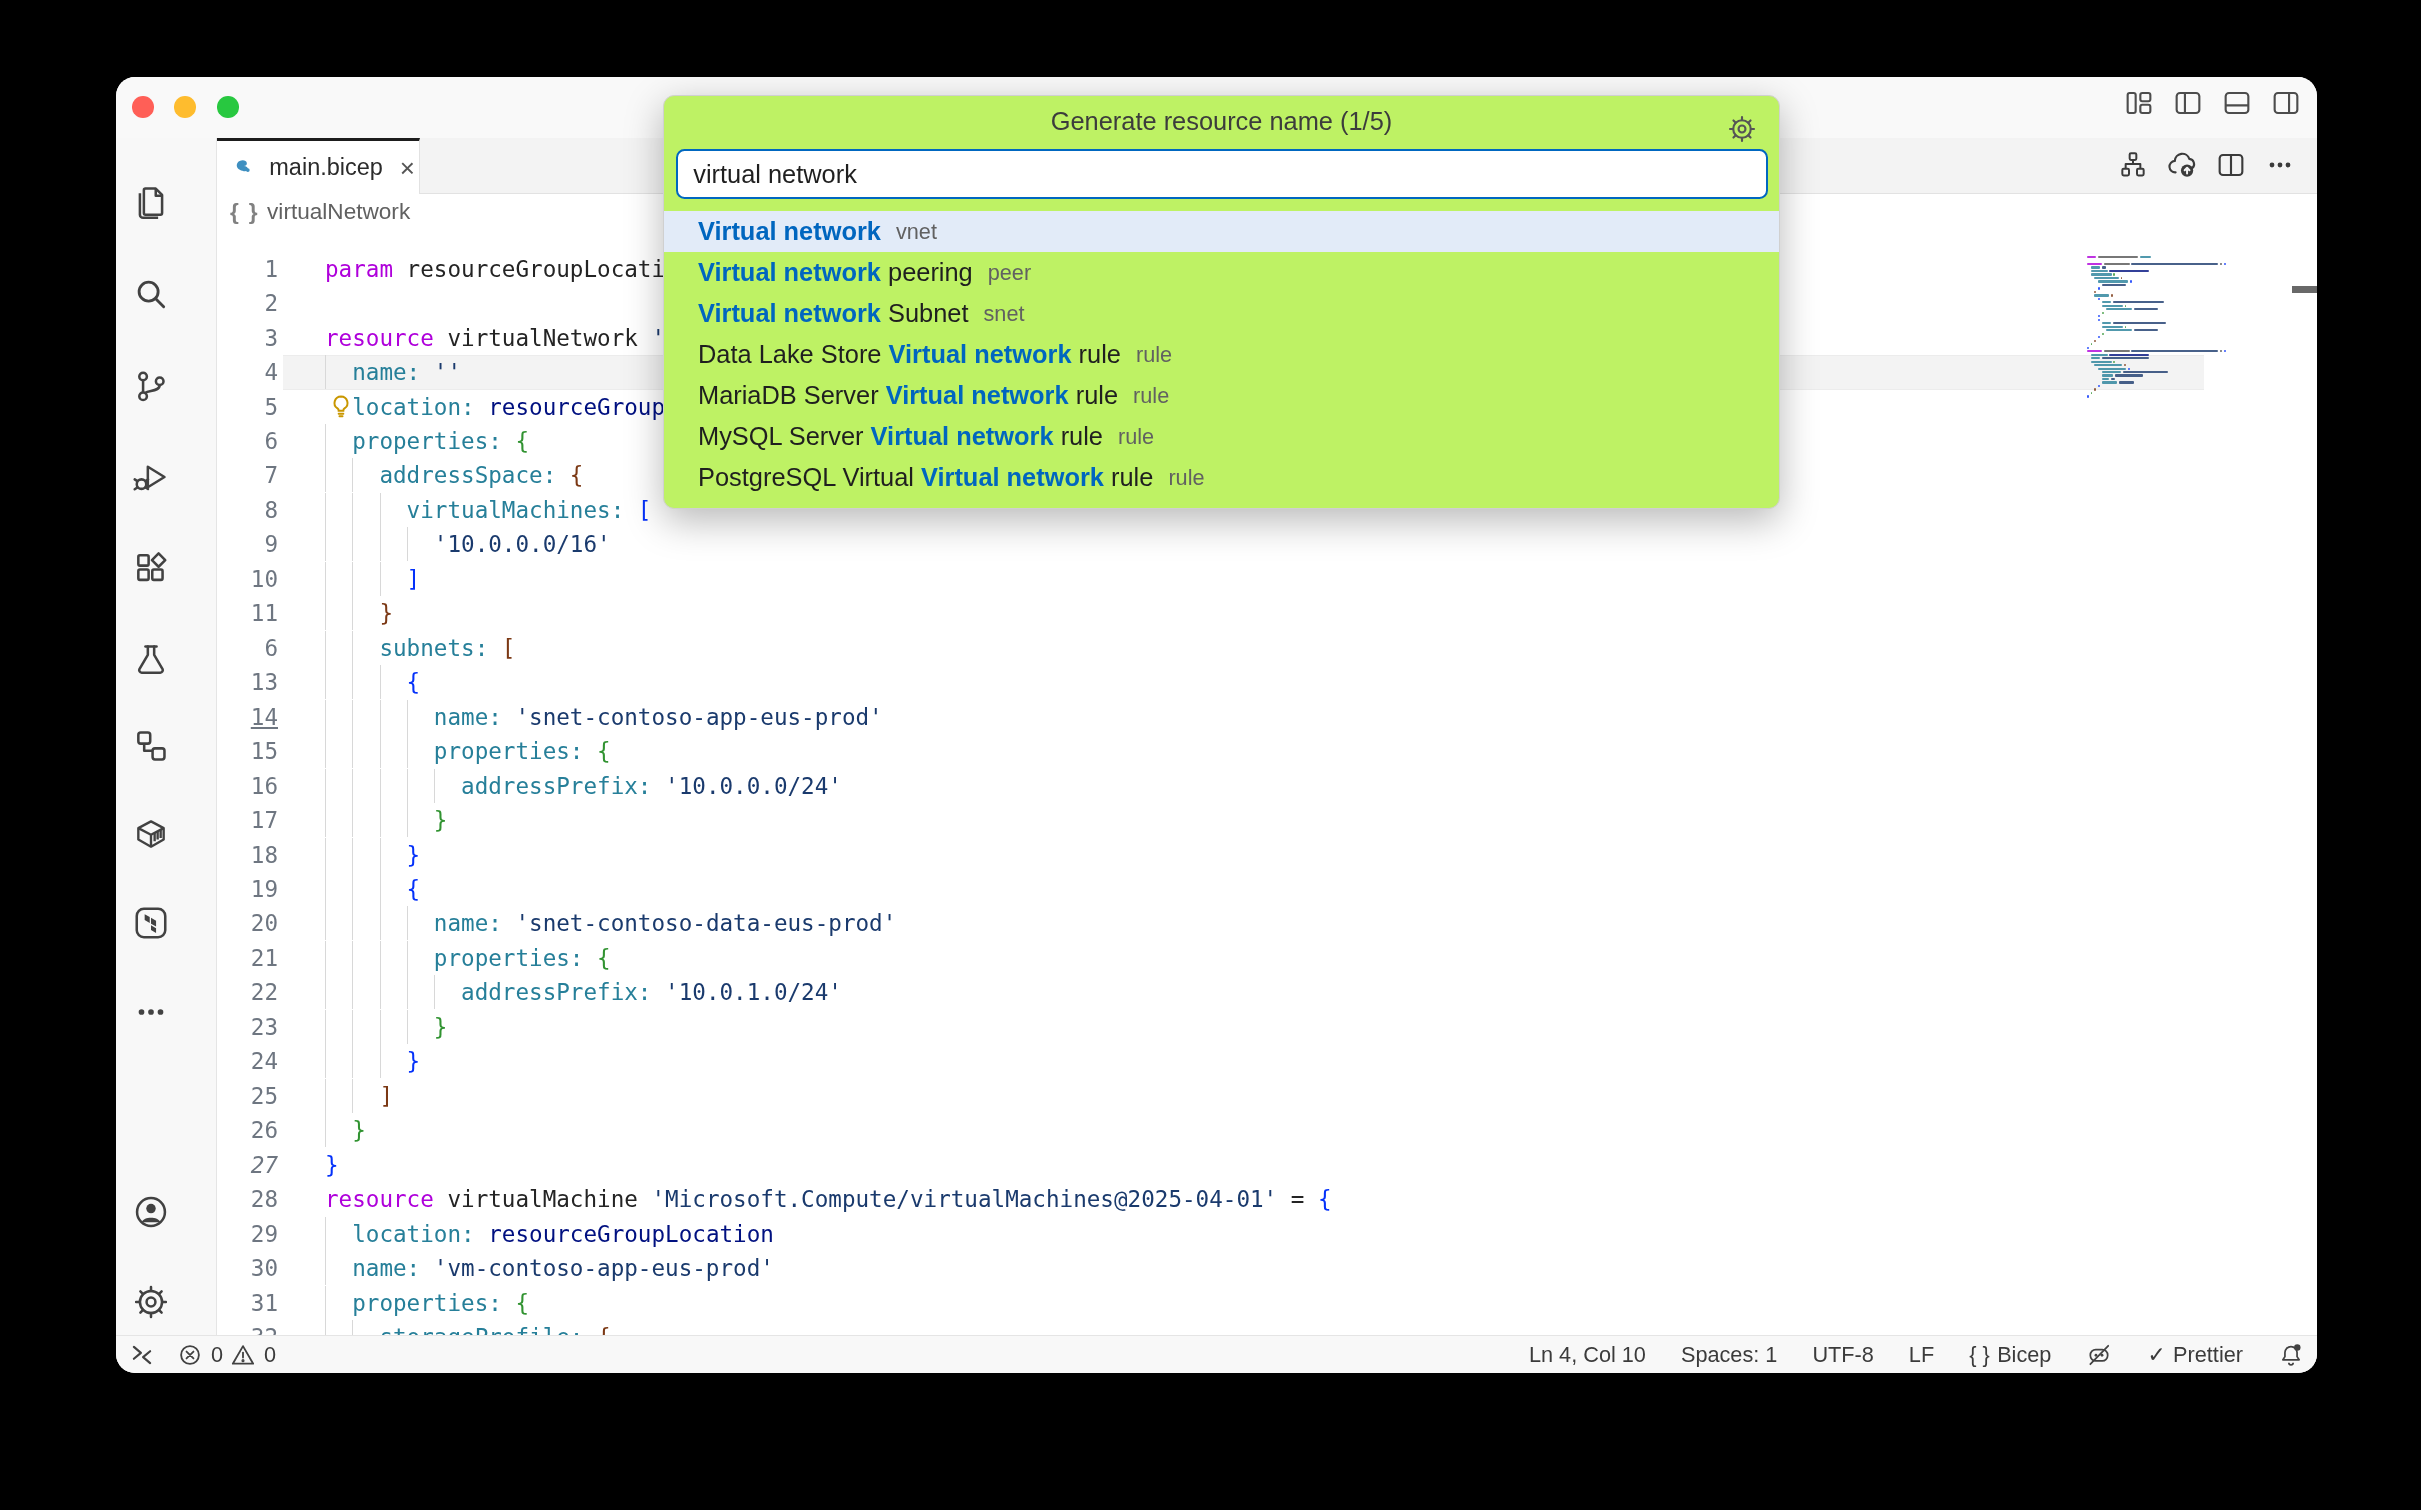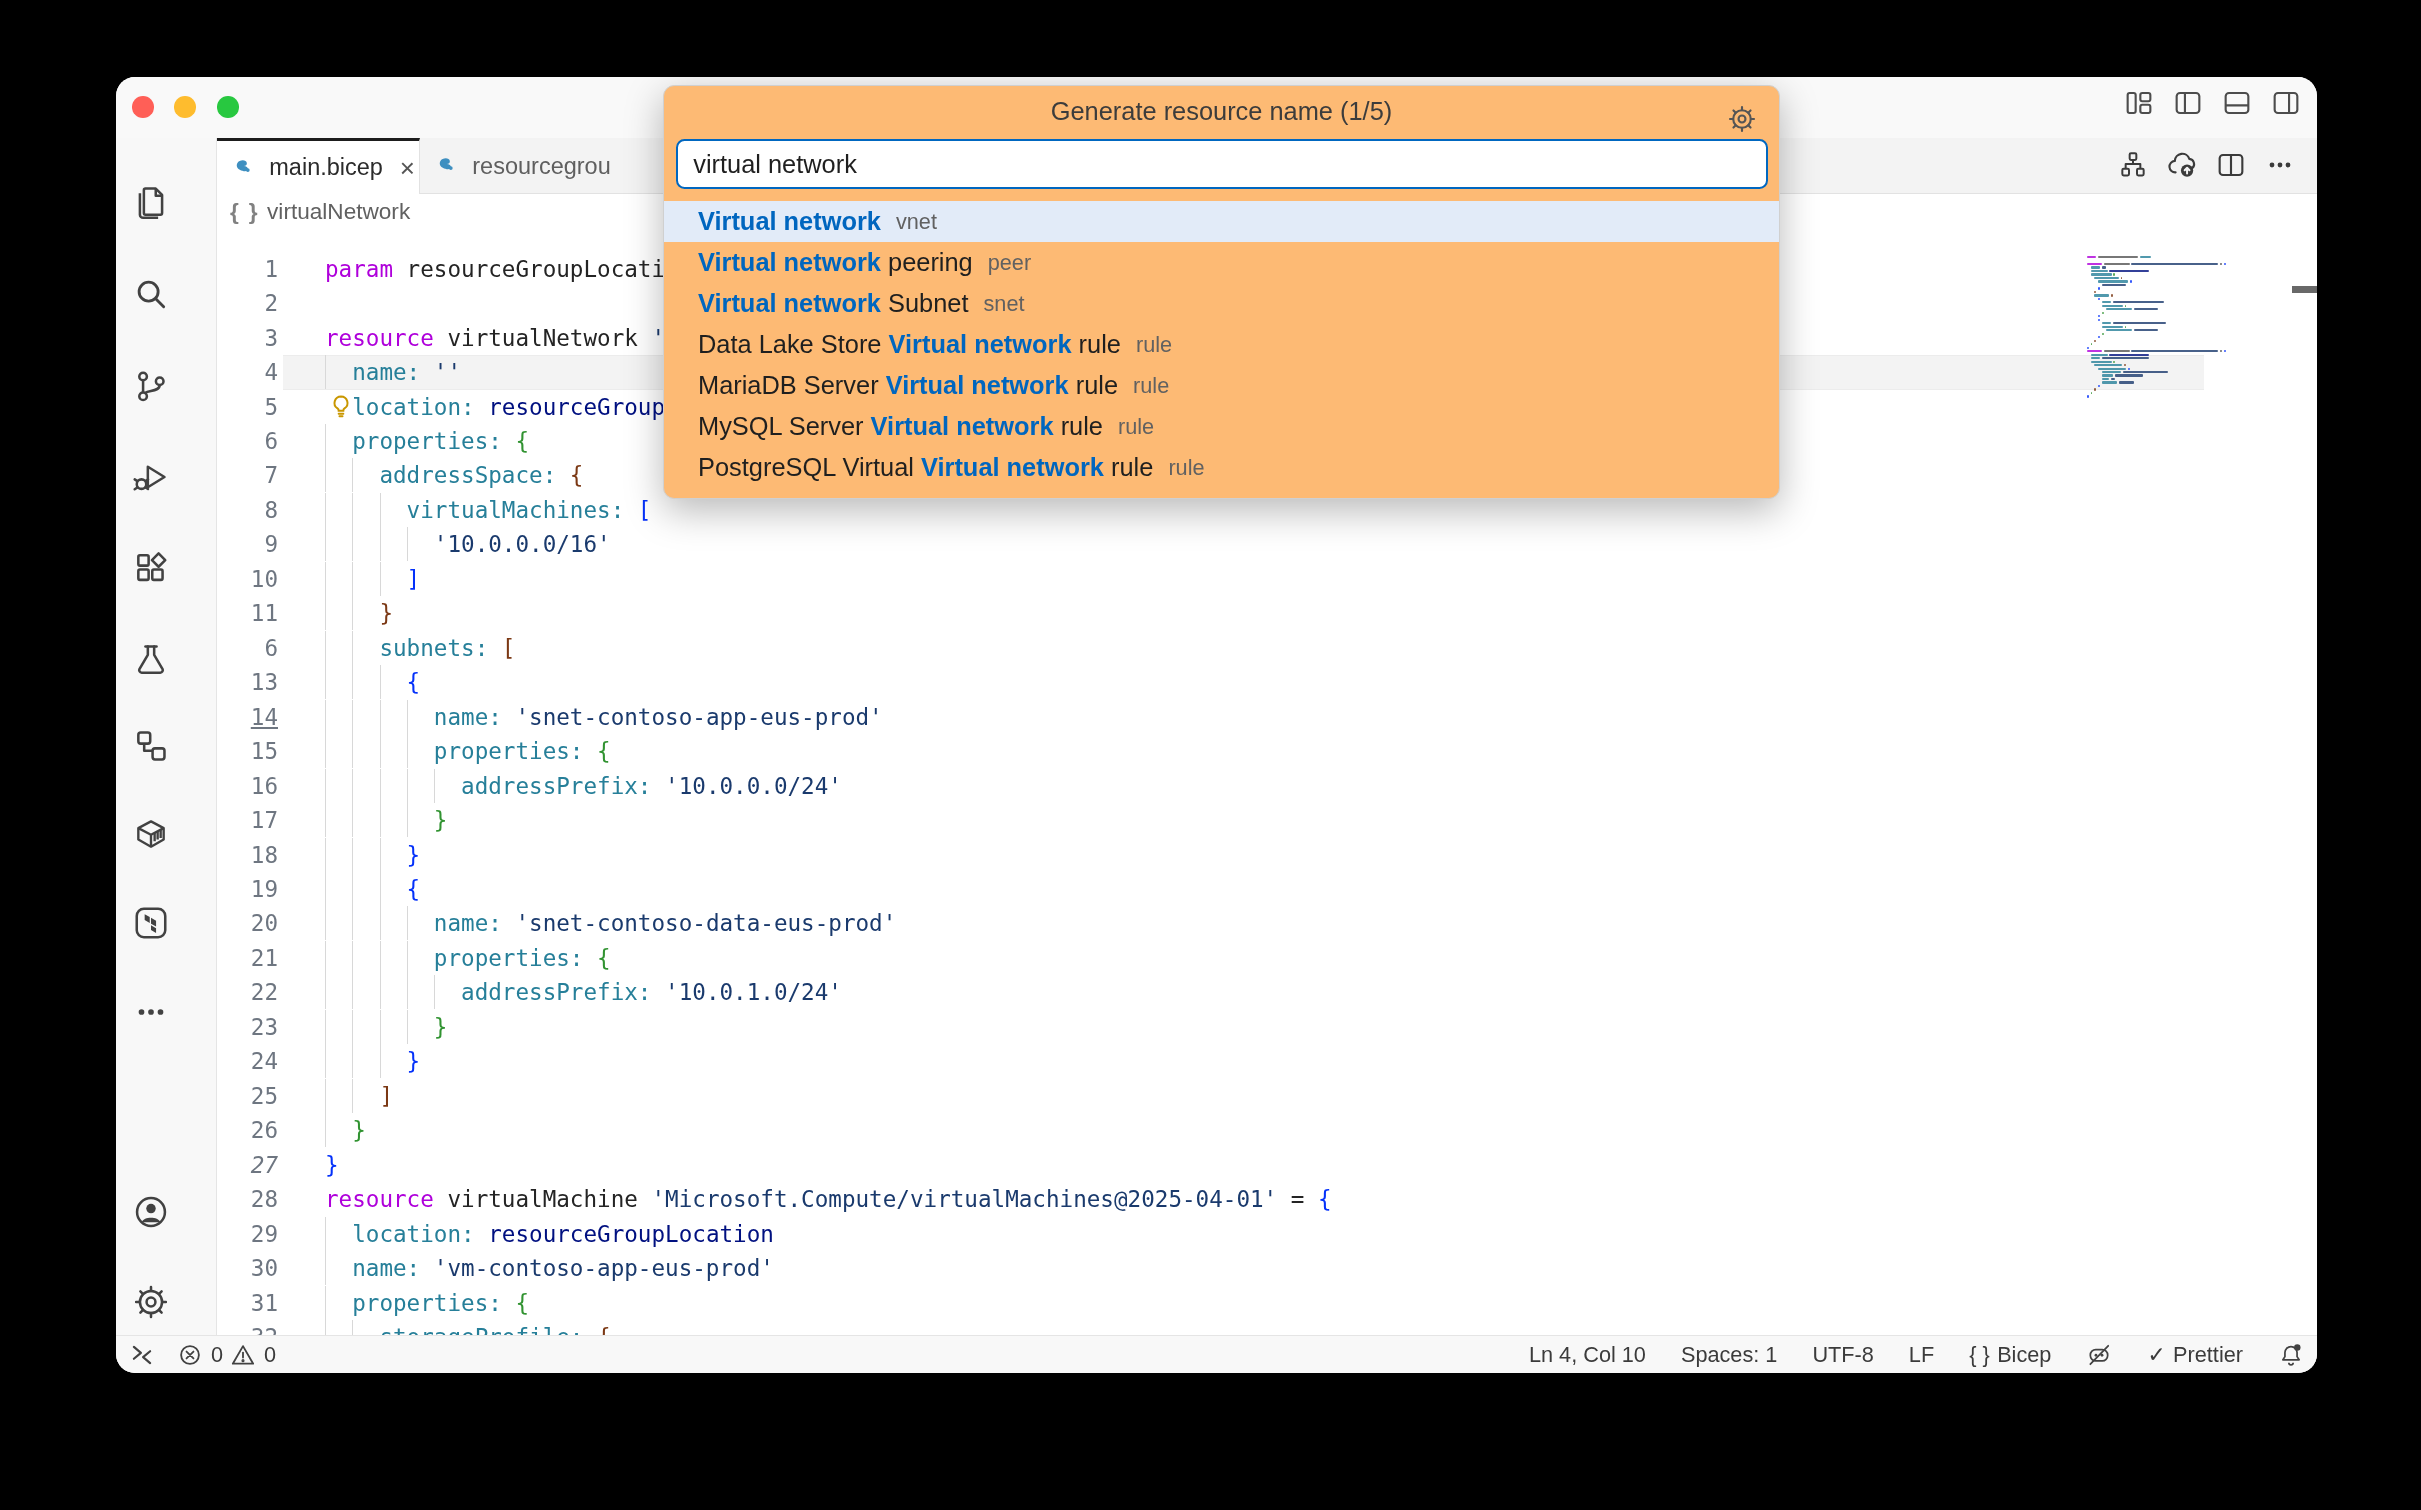--- a/index.html
+++ b/index.html
@@ -43,21 +43,21 @@
   .mm-row{position:relative;height:2.2px;margin-bottom:1.3px;white-space:nowrap;font-size:0;}
   .mm-seg{display:inline-block;height:2.2px;border-radius:0.9px;opacity:.8;vertical-align:top;}
   .ov-marker{position:absolute;right:0;top:56px;width:25.4px;height:6.6px;background:#4d4d4d;opacity:.85;}
   
   .statusbar{position:absolute;left:0;bottom:0;width:100%;height:38px;background:#f8f8f8;border-top:0.9px solid #e5e5e5;display:flex;align-items:center;font-size:21.7px;color:#3b3b3b;}
   .sb-left{display:flex;align-items:center;gap:9.4px;padding-left:13px;}
   .sb-right{margin-left:auto;display:flex;align-items:center;gap:35px;padding-right:13px;}
   .sb-item{display:flex;align-items:center;gap:7.5px;white-space:nowrap;}
   .statusbar svg{width:26px;height:26px;color:#424242;}
   
-  .quickpick{position:absolute;left:547px;top:8px;width:1117px;height:414px;background:#fdba74;border:0.9px solid #d0d0d0;border-radius:11.3px;box-shadow:0 11.3px 38px rgba(0,0,0,.28);z-index:50;overflow:hidden;}
+  .quickpick{position:absolute;left:547px;top:18px;width:1117px;height:414px;background:#bef264;border:0.9px solid #d0d0d0;border-radius:11.3px;box-shadow:0 11.3px 38px rgba(0,0,0,.28);z-index:50;overflow:hidden;}
   .qp-title{position:absolute;top:11.3px;left:0;width:100%;text-align:center;font-size:25.4px;color:#3c3c3c;}
   .qp-gear{position:absolute;right:21px;top:17px;width:32px;height:32px;color:#555;}
   .qp-input{position:absolute;left:12.2px;top:53px;width:1092px;height:50px;border:2.8px solid #0067c0;border-radius:8.5px;background:#fff;font-size:25.4px;color:#1f1f1f;padding:0 15px;outline:none;font-family:"Liberation Sans",sans-serif;}
   .qp-list{position:absolute;left:0;top:115px;width:100%;}
   .qp-row{height:41px;display:flex;align-items:center;padding:0 34px;gap:15px;}
   .qp-row.selected{background:#e2ebf8;}
   .qp-label{font-size:25.4px;color:#1f1f1f;white-space:pre;}
   .qp-label .hl{color:#0066bf;font-weight:bold;}
   .qp-desc{font-size:21.7px;color:#616161;}
   .hidden-defs{position:absolute;width:0;height:0;overflow:hidden;}
@@ -221,26 +221,20 @@
     </div>
   </div>
 
   <div class="tabstrip">
     <div class="tab active">
       <svg viewBox="0 0 24 24">
           <use href="#icon-bicep"></use>
         </svg>
       <span>main.bicep</span>
       <span class="close">×</span>
-    </div>
-    <div class="tab inactive">
-      <svg viewBox="0 0 24 24">
-          <use href="#icon-bicep"></use>
-        </svg>
-      <span>resourcegrou</span>
     </div>
     <div class="editor-actions">
       <svg viewBox="0 0 24 24">
           <use href="#icon-visualizer"></use>
         </svg>
       <svg viewBox="0 0 24 24">
           <use href="#icon-cloud-upload"></use>
         </svg>
       <svg viewBox="0 0 24 24">
           <use href="#icon-split-editor"></use>

